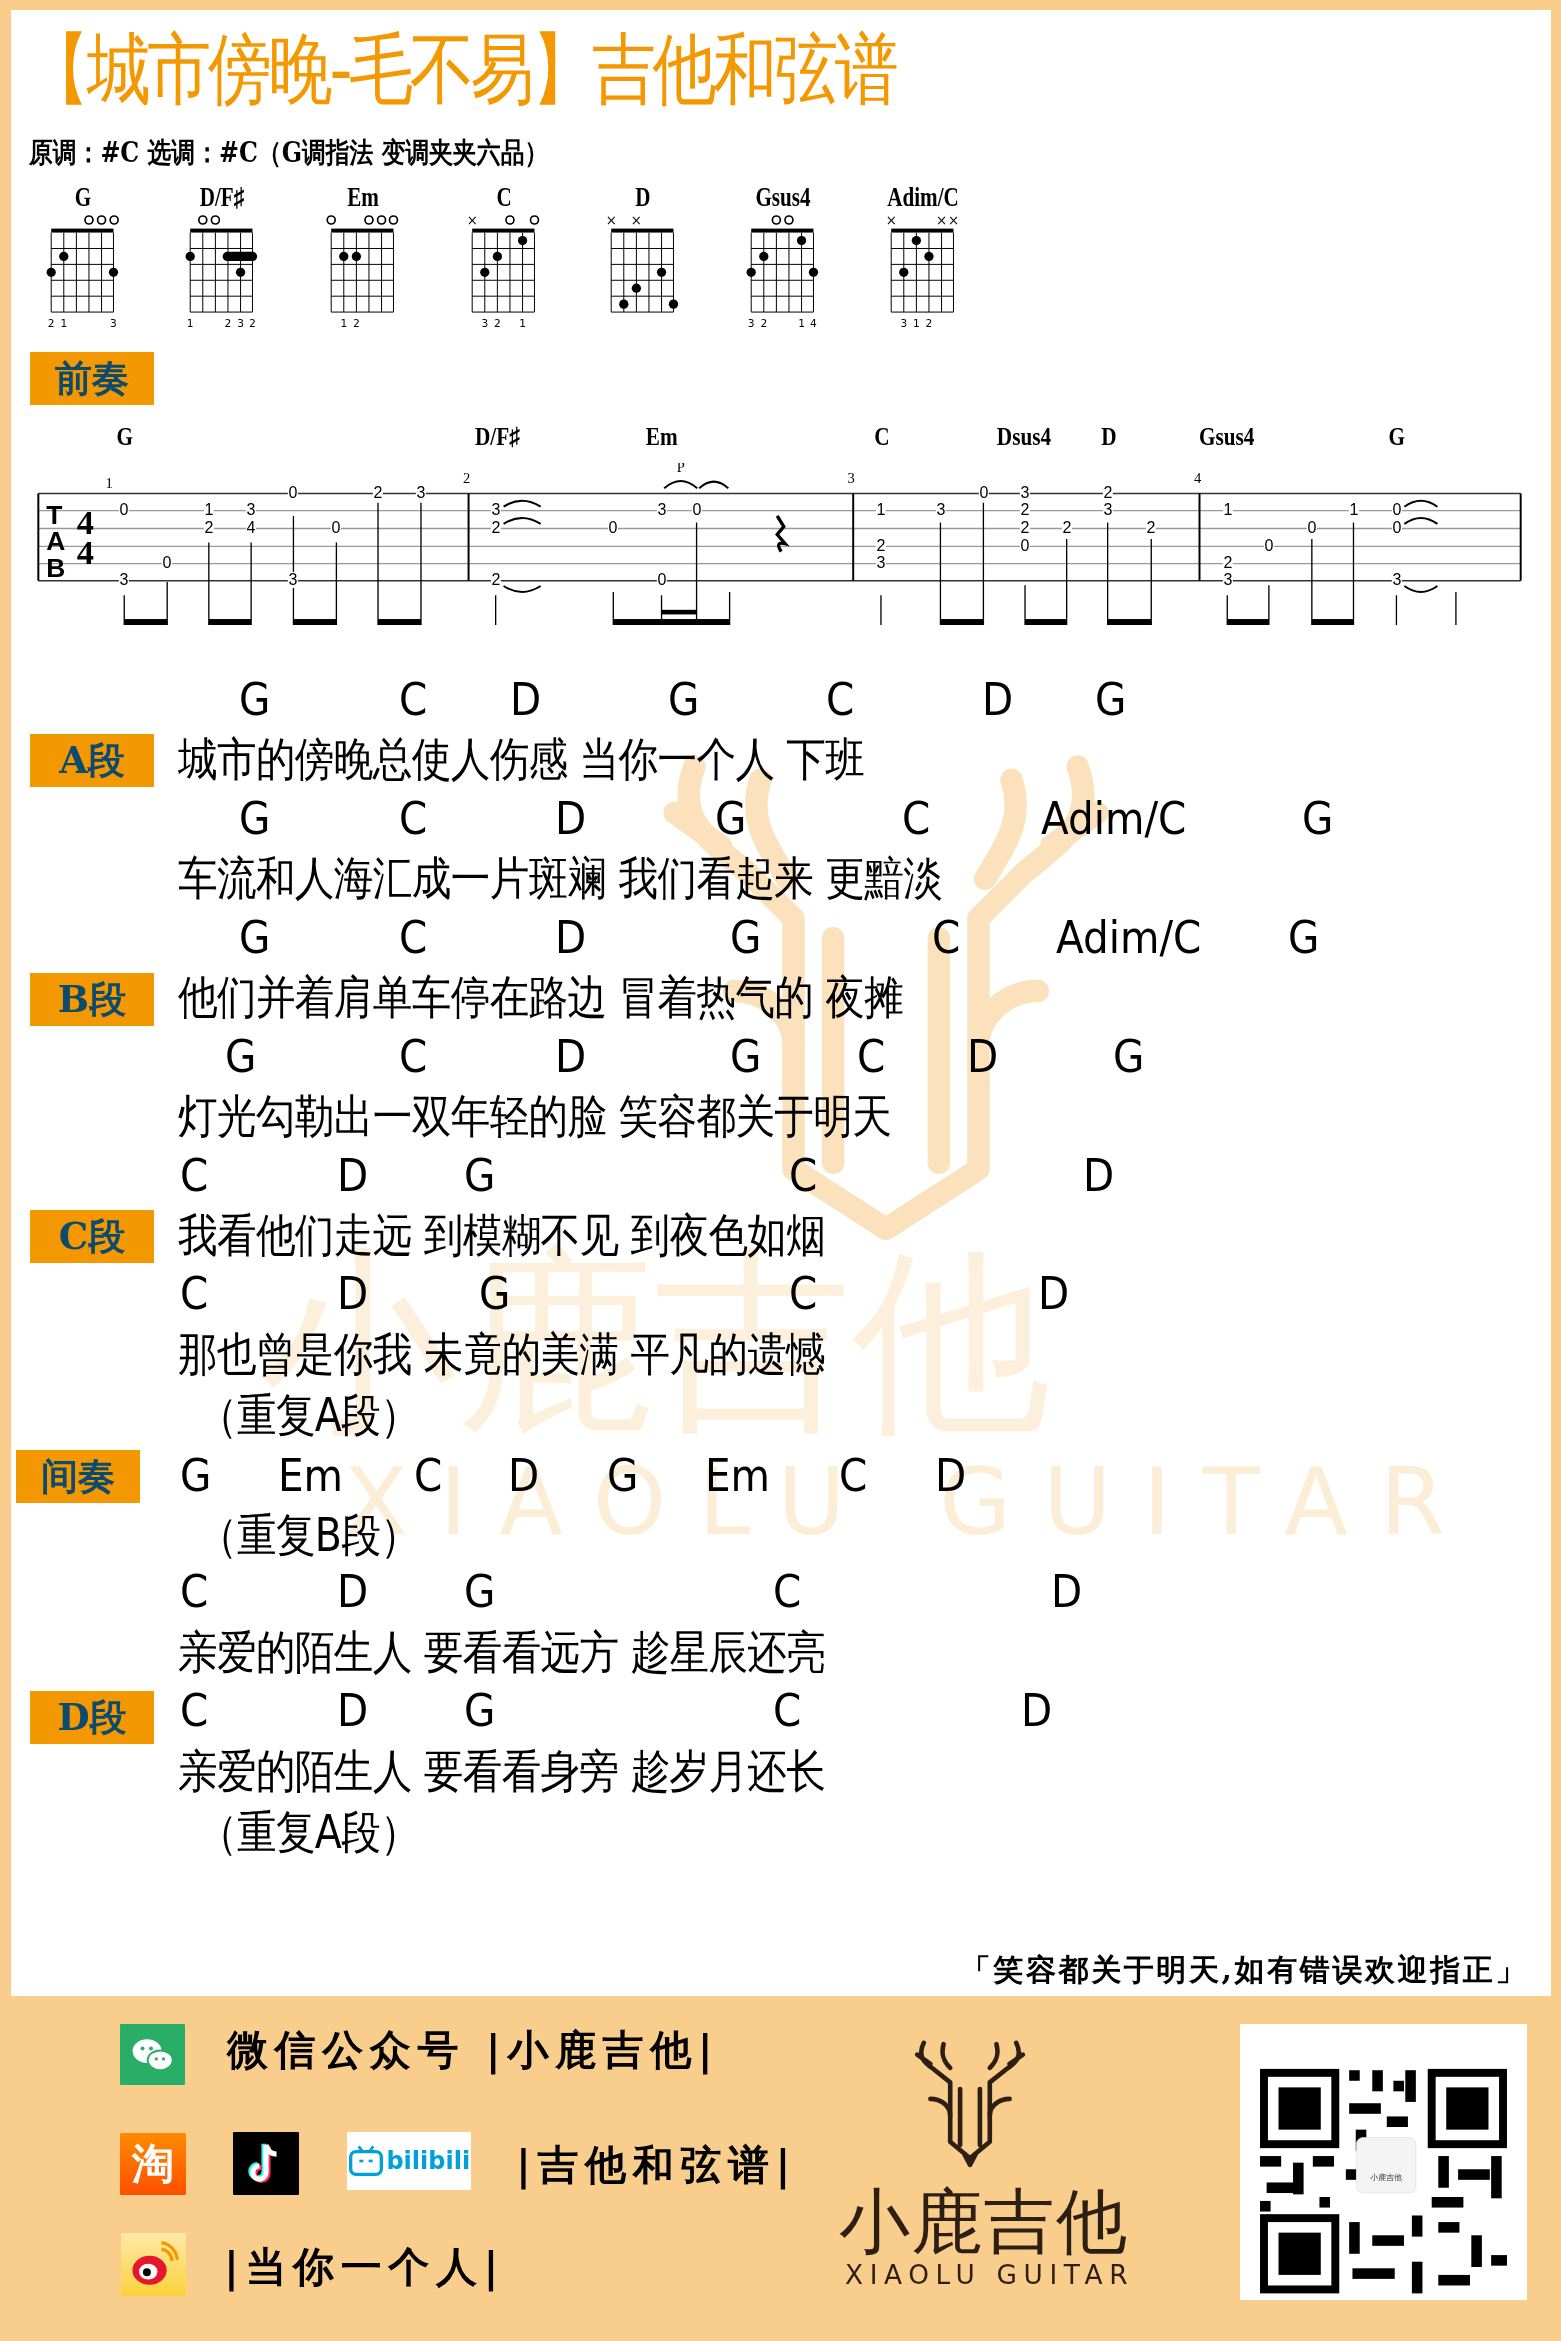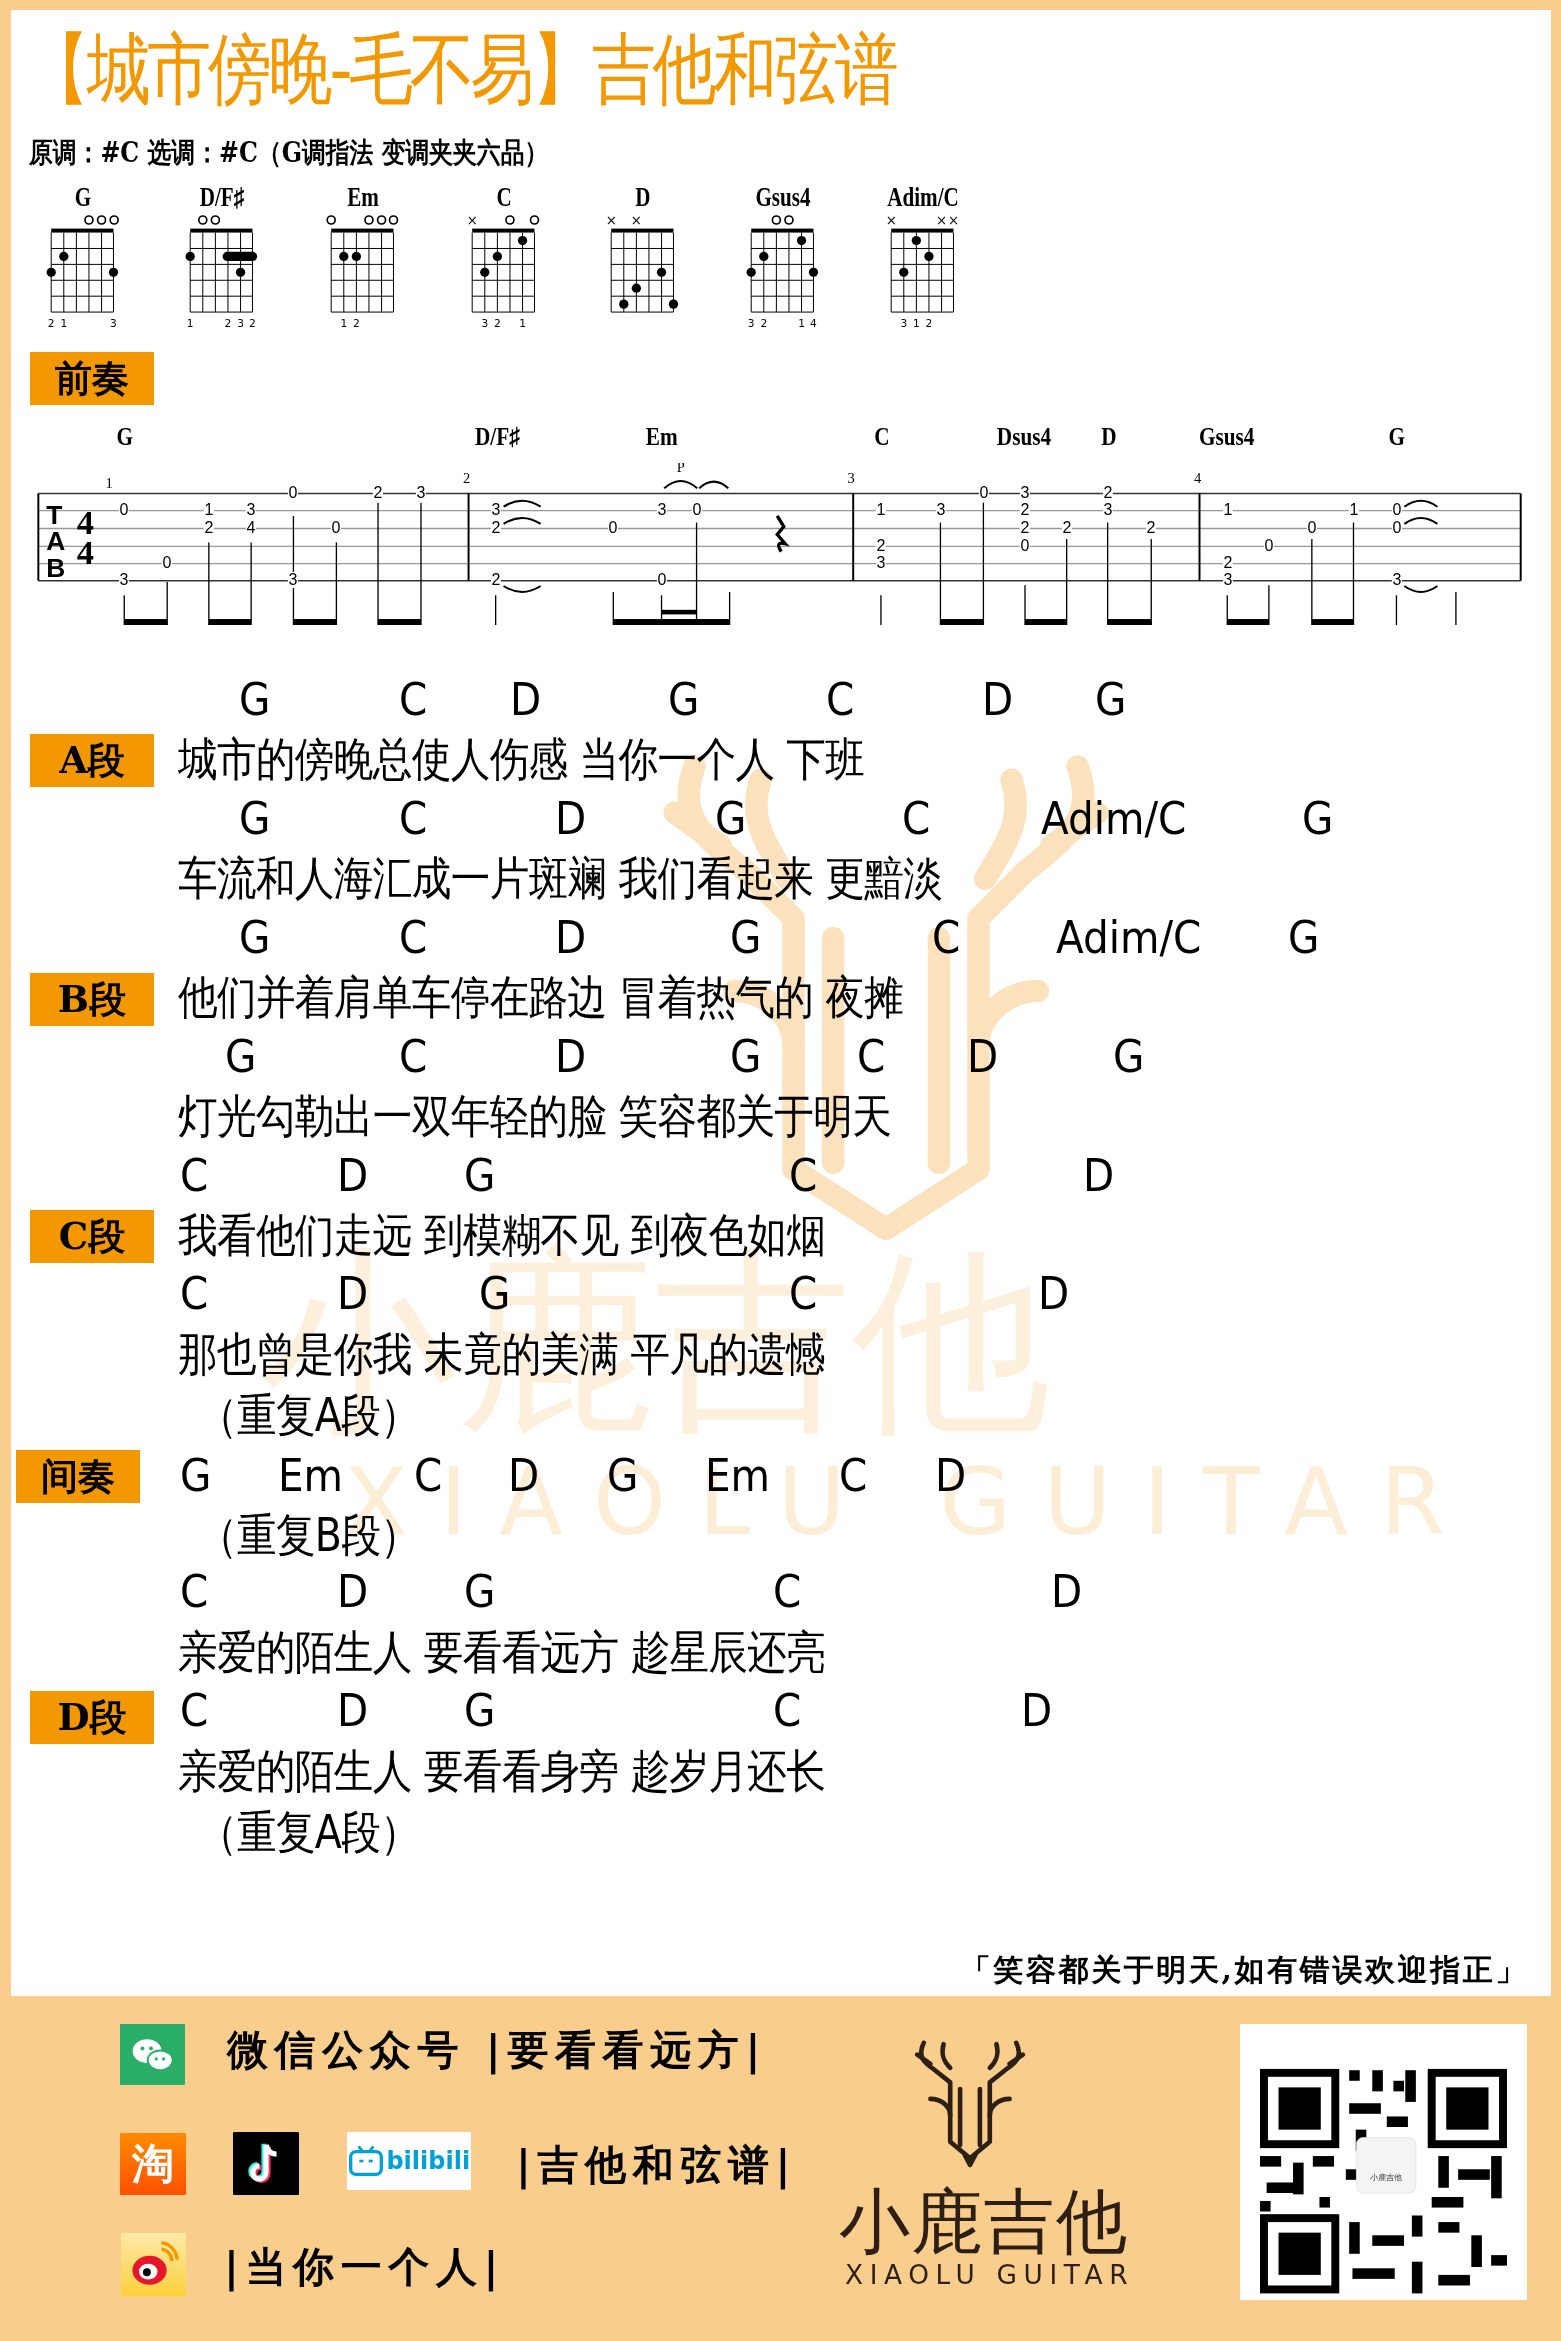--- a/index.html
+++ b/index.html
@@ -4,21 +4,21 @@
 <style>
   html, body { margin:0; padding:0; }
   body { width:1561px; height:2342px; background:#F9CE8C; position:relative; overflow:hidden; font-family:"DejaVu Sans","Liberation Sans",sans-serif; color:#000; }
   .panel { position:absolute; left:10.6px; top:10px; width:1540px; height:1986px; background:#fff; }
   .abs { position:absolute; }
   .title { position:absolute; left:26.4px; top:20px; font-size:78px; color:#F39800; font-family:"DejaVu Sans",sans-serif; letter-spacing:-4px; transform:scaleX(0.82); transform-origin:left top; white-space:nowrap; line-height:99px; }
   .subtitle { position:absolute; left:29px; top:134px; font-size:28px; font-family:"DejaVu Serif",serif; font-weight:bold; white-space:nowrap; transform:scaleX(0.85); transform-origin:left top; }
   .chord-box { position:absolute; top:182px; width:106px; height:152px; }
   .chord-box .cname { position:absolute; top:0; left:0; width:100%; text-align:center; font-family:"Liberation Serif",serif; font-weight:bold; font-size:26.4px; transform:scaleX(0.8); }
   .chord-box svg { position:absolute; left:0; top:26.4px; }
-  .section-label { position:absolute; background:#F39800; color:#000000; font-family:"DejaVu Serif","Liberation Serif",serif; font-weight:bold; font-size:37px; line-height:53px; text-align:center; width:124px; height:53px; }
+  .section-label { position:absolute; background:#F39800; color:#0c4a6e; font-family:"DejaVu Serif","Liberation Serif",serif; font-weight:bold; font-size:37px; line-height:53px; text-align:center; width:124px; height:53px; }
   .tab-chord { position:absolute; top:423px; font-family:"Liberation Serif",serif; font-weight:bold; font-size:25px; transform:scaleX(0.85); white-space:nowrap; }
   .chord-row span, .lyric { position:absolute; white-space:nowrap; }
   .crd { position:absolute; font-size:45px; line-height:53px; font-family:"DejaVu Sans",sans-serif; transform:scaleX(0.9); transform-origin:left; }
   .lyric { font-size:46px; line-height:59px; font-family:"DejaVu Sans",sans-serif; transform:scaleX(0.86); transform-origin:left; left:178px; letter-spacing:-0.7px; }
   .note { position:absolute; font-family:"Liberation Sans",sans-serif; font-size:16px; background:#fff; padding:0 0.7px; line-height:16px; transform:translate(-50%,-50%); }
   .foot-text { position:absolute; font-family:"DejaVu Serif",serif; font-weight:bold; font-size:41px; white-space:nowrap; letter-spacing:6.6px; }
   .icon-box { position:absolute; border-radius:1.3px; display:flex; align-items:center; justify-content:center; }
   .watermark { position:absolute; color:#F9CE8C; opacity:0.45; font-family:"DejaVu Sans",sans-serif; white-space:nowrap; pointer-events:none; }
 </style>
 </head>
@@ -525,21 +525,21 @@
   <div class="icon-box" style="left:120px;top:2024px;width:65px;height:61px;background:#2AAE67;">
     <svg width="46" height="40" viewBox="0 0 70 60">
         <ellipse cx="26" cy="24" rx="22" ry="18" fill="#fff"></ellipse>
         <ellipse cx="46" cy="38" rx="19" ry="15" fill="#fff" stroke="#2AAE67" stroke-width="3"></ellipse>
         <circle cx="19" cy="20" r="3" fill="#2AAE67"></circle>
         <circle cx="32" cy="20" r="3" fill="#2AAE67"></circle>
         <circle cx="40" cy="36" r="2.5" fill="#2AAE67"></circle>
         <circle cx="51" cy="36" r="2.5" fill="#2AAE67"></circle>
       </svg>
   </div>
-  <div class="foot-text" style="left:227px;top:2023px;">微信公众号 |要看看远方|</div>
+  <div class="foot-text" style="left:227px;top:2023px;">微信公众号 |小鹿吉他|</div>
 
   <div class="icon-box" style="left:120px;top:2133px;width:66px;height:62px;background:linear-gradient(#FF8A00,#FF5000);color:#fff;font-size:42px;font-weight:bold;">淘</div>
 
   <div class="icon-box" style="left:233px;top:2132px;width:66px;height:63px;background:#000;">
     <svg width="40" height="46" viewBox="0 0 60 70">
         <path d="M30 6 L30 48 A10 10 0 1 1 20 38" fill="none" stroke="#25F4EE" stroke-width="8" transform="translate(-3,-2)"></path>
         <path d="M30 6 L30 48 A10 10 0 1 1 20 38" fill="none" stroke="#FE2C55" stroke-width="8" transform="translate(3,2)"></path>
         <path d="M30 6 L30 48 A10 10 0 1 1 20 38" fill="none" stroke="#fff" stroke-width="8"></path>
         <path d="M30 6 Q34 20 46 20" fill="none" stroke="#fff" stroke-width="8"></path>
       </svg>

